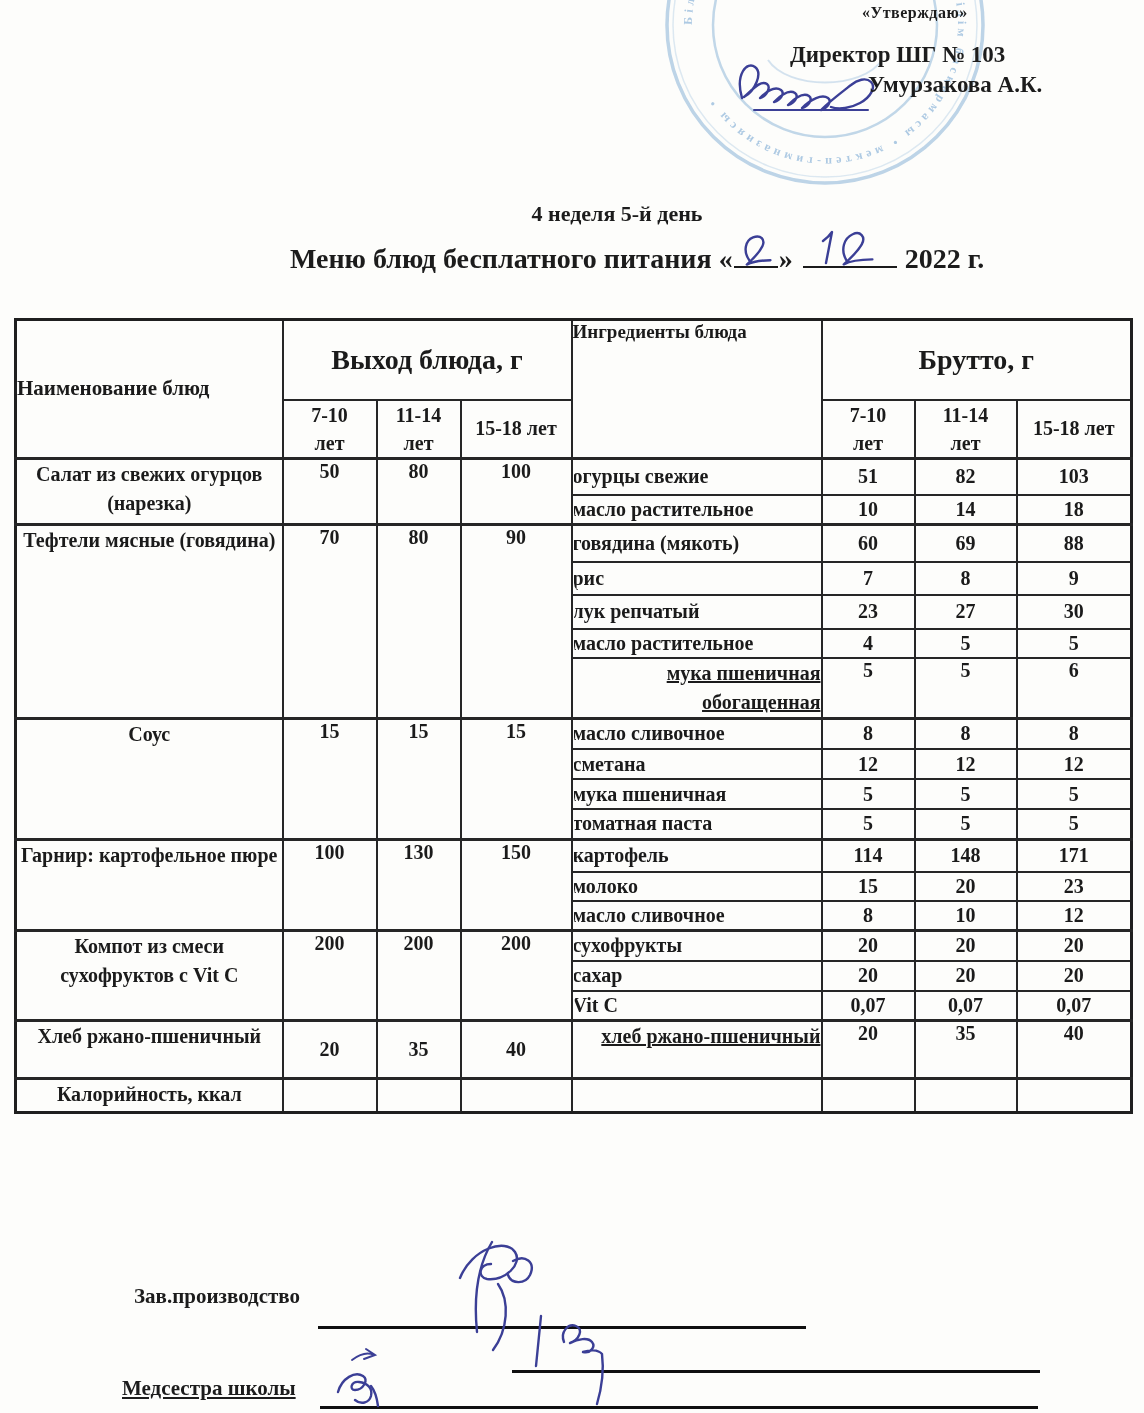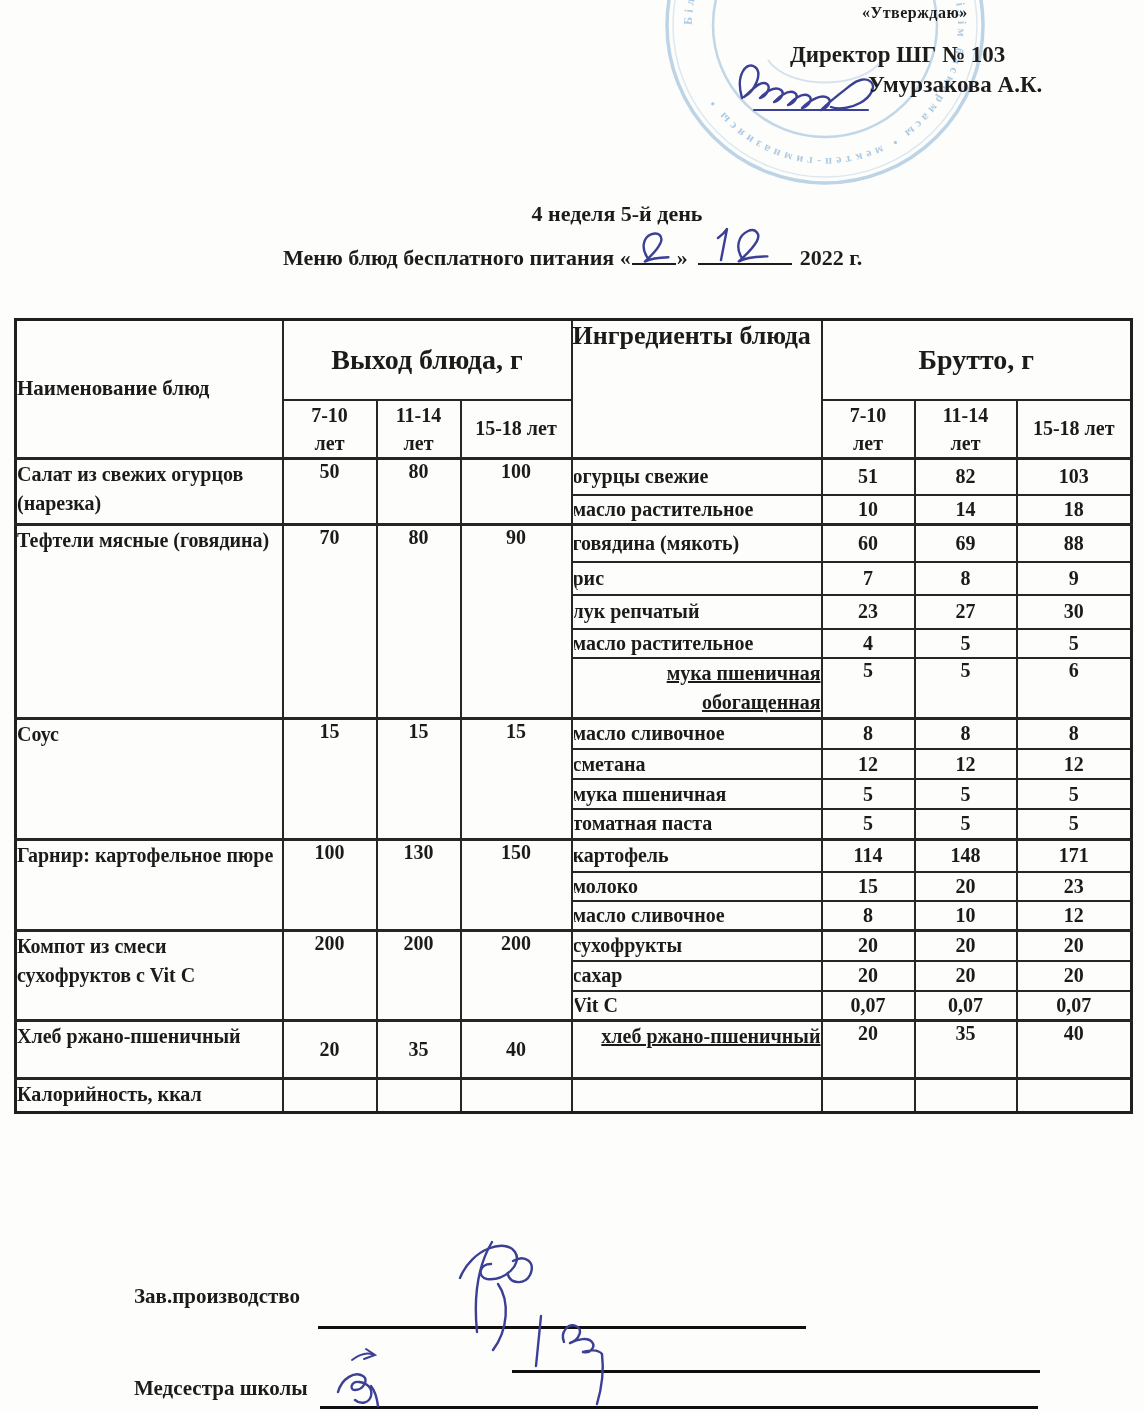--- a/index.html
+++ b/index.html
@@ -12,41 +12,41 @@
   .abs{position:absolute;}
   
   .approve{top:4px;left:862px;font-size:16px;letter-spacing:.5px;}
   .dirtitle{top:42px;left:790px;font-size:23px;}
   .dirname{top:72px;left:868px;font-size:23px;}
   .dirsig{top:58px;left:730px;width:165px;height:60px;}
   
   .stamp{top:-140px;left:648px;width:354px;height:330px;opacity:.85;}
   
   .daytitle{top:201px;left:0;width:1144px;text-align:center;font-size:22px;margin-left:45px;}
-  .menuline{top:243px;left:283px;font-size:22px;white-space:nowrap;text-align:right;}
+  .menuline{top:243px;left:290px;font-size:28px;white-space:nowrap;text-align:right;}
   .uline{display:inline-block;border-bottom:2px solid #1b1b1b;position:relative;vertical-align:baseline;}
   .u1{width:44px;height:20px;margin:0 1px;}
   .u2{width:94px;height:20px;margin:0 8px 0 10px;}
   .hw{position:absolute;left:0;bottom:-4px;}
   
   table.menu{
     position:absolute;left:14px;top:318px;
     border-collapse:collapse;table-layout:fixed;
     font-size:20px;font-weight:700;color:#1b1b1b;
   }
   table.menu td,table.menu th{
     border:2px solid #262626;padding:0;overflow:hidden;
   }
   table.menu{border:3px solid #1f1f1f;}
   th.gh{text-align:center;vertical-align:middle;font-size:28px;font-weight:700;}
   th.dishh{vertical-align:middle;text-align:left;padding-left:26px;font-size:21px;}
-  th.ingh{vertical-align:top;text-align:left;padding:8px 4px 0 10px;font-size:26px;}
+  th.ingh{vertical-align:top;text-align:left;padding:8px 4px 0 10px;font-size:19px;}
   th.age{text-align:center;vertical-align:middle;font-size:20px;}
   .agew{display:inline-block;max-width:62px;line-height:1.4;}
-  td.dish{vertical-align:top;text-align:left;padding:3px 26px 0 8px;line-height:1.45;}
+  td.dish{vertical-align:top;text-align:center;padding:3px 26px 0 8px;line-height:1.45;}
   td.out{vertical-align:top;text-align:center;padding-top:5px;}
   td.outm{vertical-align:middle;text-align:center;}
   td.ing{vertical-align:middle;text-align:left;padding:2px 4px 2px 10px;line-height:1.35;border-radius:12px;}
   td.ingt{vertical-align:top;text-align:right;padding:4px 4px 2px 10px;line-height:1.45;text-decoration:underline;}
   td.num{vertical-align:middle;text-align:center;}
   td.numt{vertical-align:top;text-align:center;padding-top:4px;}
   tr.dstart td{border-top-width:3px;}
   
   .flabel{font-size:21px;margin-left:28px;}
   .sline{position:absolute;border-top:3px solid #101010;}
@@ -277,21 +277,21 @@
     <path class="ink" d="M93,27 C105,20 116,28 110,41 C105,51 91,50 88,41"></path>
     <path class="ink" d="M78,50 C90,67 88,96 73,116"></path>
   </svg>
 
   <div class="sline" style="left:512px;top:1370px;width:528px;"></div>
   <svg class="sig" style="left:528px;top:1312px;" width="130" height="98" viewBox="0 0 130 98">
     <path class="ink" d="M13,4 L8,54"></path>
     <path class="ink" d="M36,30 C32,20 40,11 48,14 C56,17 51,28 42,31 C50,27 60,25 64,30 C68,35 62,42 55,40 C61,38 70,37 74,42 C76,58 74,75 69,92"></path>
   </svg>
 
-  <div class="abs flabel" style="left:106px;top:1376px;">Медсестра школы</div>
+  <div class="abs flabel" style="left:94px;top:1376px;text-decoration:underline;">Медсестра школы</div>
   <div class="sline" style="left:320px;top:1406px;width:718px;"></div>
   <svg class="sig" style="left:318px;top:1344px;" width="100" height="66" viewBox="0 0 100 66">
     <path class="inkthin" d="M34,16 C42,10 50,8 56,11 M48,5 L57,11 L46,15"></path>
     <path class="ink" d="M20,48 C24,34 37,27 45,32 C51,36 45,46 37,46 C31,46 33,37 41,38 C49,39 55,44 53,52 C51,59 43,61 37,56"></path>
     <path class="ink" d="M53,42 C57,47 59,54 60,62"></path>
   </svg>
 
 </div>
 
 </body></html>

